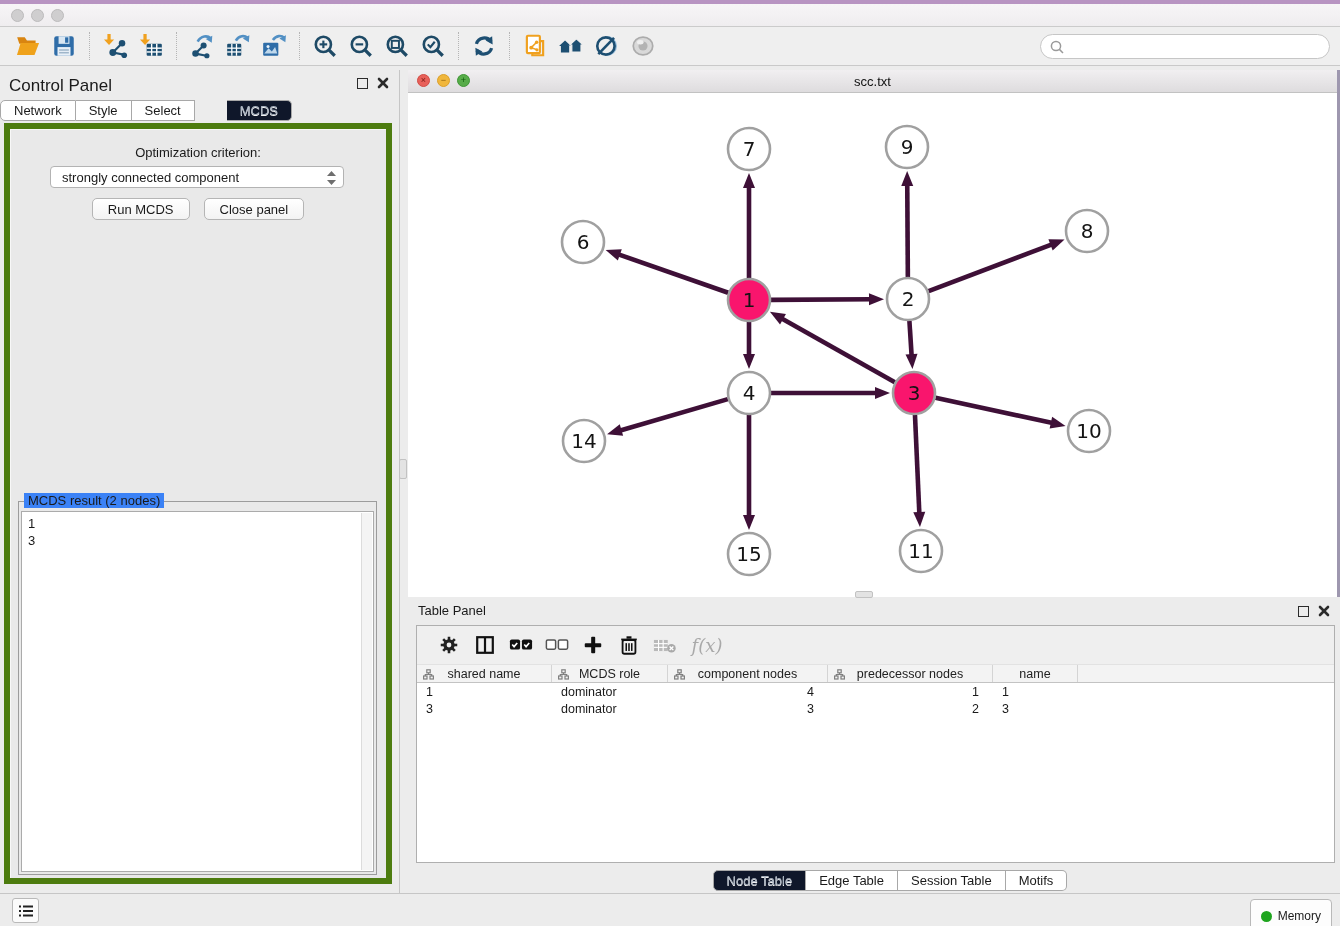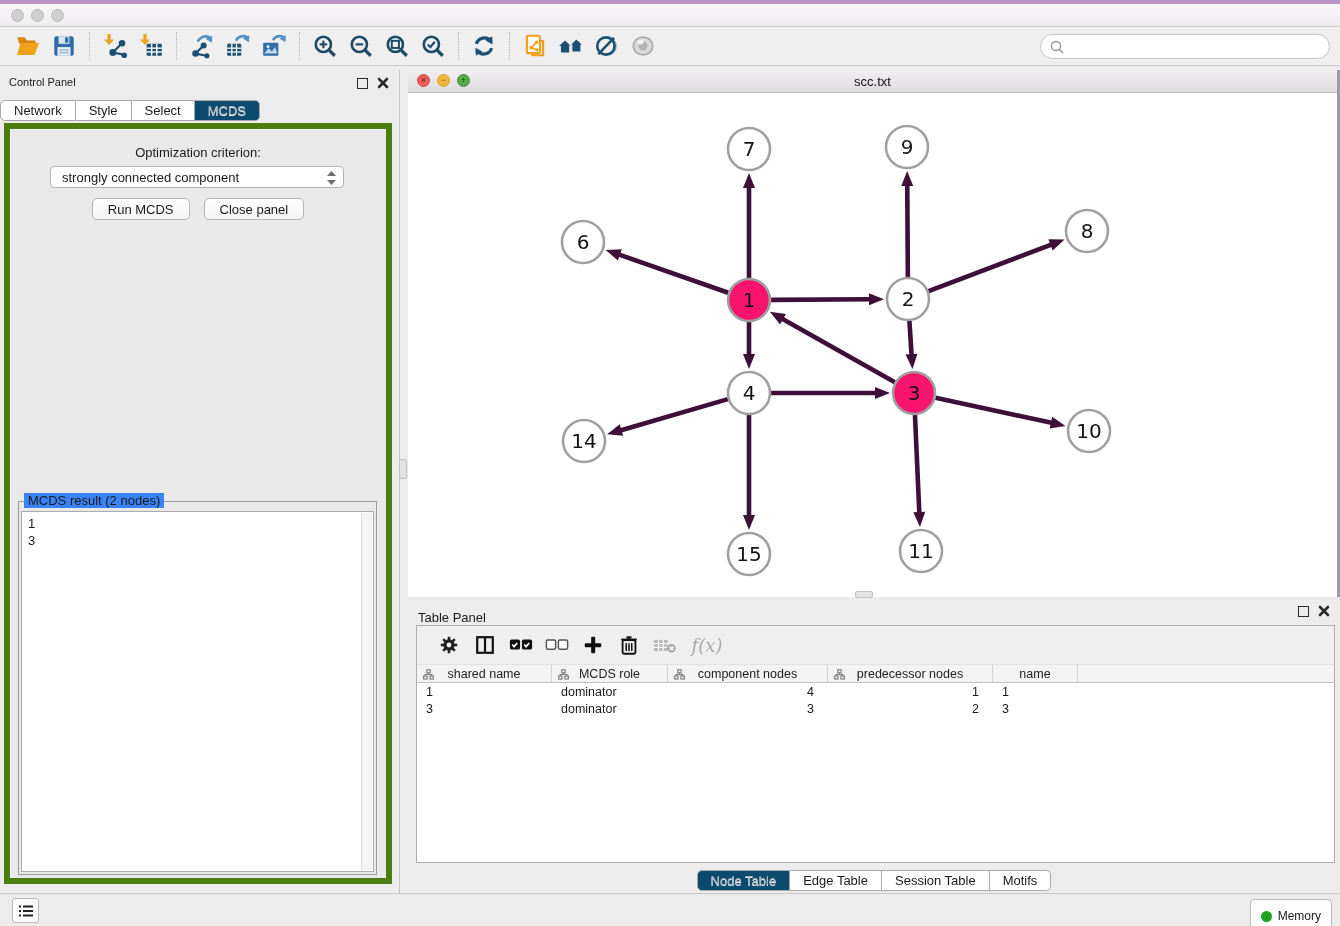--- a/index.html
+++ b/index.html
@@ -23,27 +23,27 @@
   .tb-btn svg { width:26px; height:26px; }
   .tb-sep { width:1px; height:28px; border-left:1px dotted #B5B5B5; margin:0 7px; }
   .search-wrap { margin-left:auto; margin-right:10px; position:relative; }
   .search-input { width:290px; height:25px; border:1px solid #C6C6C6; border-radius:13px; background:#FFF; padding:0 10px 0 28px; font:13px "Liberation Sans",sans-serif; outline:none; }
   .search-mag { position:absolute; left:9px; top:5px; }
   
   .win-float { width:11px; height:11px; border:1.6px solid #2B2B2B; background:transparent; display:inline-block; }
   
   .control-panel { position:absolute; left:0; top:66px; width:400px; height:827px; background:#ECECEC; border-right:1px solid #C6C6C6; }
   .cp-titlebar { position:relative; height:28px; }
-  .cp-titlebar .panel-title { position:absolute; left:9px; top:6px; font-size:11px; color:#1a1a1a; }
+  .cp-titlebar .panel-title { position:absolute; left:9px; top:6px; font-size:17px; color:#1a1a1a; }
   .panel-btns { position:absolute; right:10px; top:7px; display:flex; gap:9px; align-items:center; }
   .tabs { display:flex; }
   .tab { height:21px; padding:0 13px; display:flex; align-items:center; background:#FFF; border:1px solid #A8A8A8; border-left:none; font-size:13px; cursor:default; white-space:nowrap; }
   .tab:first-child { border-left:1px solid #A8A8A8; border-radius:5px 0 0 5px; }
   .tab:last-child { border-radius:0 5px 5px 0; }
-  .tab.active { background:#0c4a6e; color:#A9B3BF; text-shadow:0 1px 0 #F2F2F2; }
+  .tab.active { background:#0f172a; color:#A9B3BF; text-shadow:0 1px 0 #F2F2F2;margin-left:32px; }
   .cp-tabs { position:absolute; top:30px; left:0; right:0; display:flex; justify-content:flex-start; }
   .cp-body { position:absolute; top:53px; left:4px; right:7px; bottom:13px; background:#E9E9E9; border:6px solid #4d7c0f; box-shadow:inset 1px 1px 0 #F8F8F8; }
   .opt-label { margin-top:16px; text-align:center; font-size:13px; }
   .cp-select { position:absolute; top:37px; left:40px; right:42px; height:22px; background:#FFF; border:1px solid #B3B3B3; border-radius:4px; display:flex; align-items:center; padding-left:11px; font-size:13px; }
   .sel-stepper { position:absolute; right:6px; top:3px; }
   .cp-buttons { position:absolute; top:69px; left:0; right:0; display:flex; justify-content:center; gap:14px; }
   .btn { height:22px; padding:0 15px; background:linear-gradient(#FFFFFF,#F3F3F3); border:1px solid #B5B5B5; border-radius:5px; font:13px "Liberation Sans",sans-serif; display:flex; align-items:center; }
   .fieldset { position:absolute; left:8px; right:9px; top:372px; bottom:3px; border:1px solid #9C9C9C; }
   .fieldset .legend { position:absolute; top:-9px; left:5px; background:#3b82f6; padding:0 4px; font-size:13px; }
   .result-box { position:absolute; left:2px; right:2px; top:9px; bottom:2px; background:#FFF; border:1px solid #ABABAB; }
@@ -54,21 +54,21 @@
   .nw-titlebar { position:relative; height:23px; background:linear-gradient(#F1EFF1,#DEDCDE); border-bottom:1px solid #C2C2C2; }
   .nw-traffic { position:absolute; left:9px; top:4px; display:flex; gap:7px; }
   .nw-title { position:absolute; left:0; right:0; top:4px; text-align:center; font-size:13px; color:#111; }
   .nw-canvas { position:relative; width:100%; height:503px; background:#FFF; overflow:hidden; }
   
   .grip-v { position:absolute; left:399px; top:455px; width:8px; height:20px; background:#E3E3E3; border:1px solid #C2C2C2; border-radius:2px; z-index:5; }
   .grip-h { position:absolute; left:855px; top:587px; width:18px; height:7px; background:#E3E3E3; border:1px solid #C2C2C2; border-radius:2px; z-index:5; }
   
   .table-panel { position:absolute; left:408px; top:595px; width:932px; height:298px; background:#ECECEC; }
   .tp-titlebar { position:relative; height:24px; }
-  .tp-titlebar .panel-title { position:absolute; left:10px; top:11px; }
+  .tp-titlebar .panel-title { position:absolute; left:10px; top:4px; }
   .tp-box { position:absolute; top:26px; left:8px; right:5px; height:238px; background:#FFF; border:1px solid #AFAFAF; }
   .tp-toolbar { height:38px; background:#EFEFEF; display:flex; align-items:center; padding-left:14px; gap:0; }
   .tp-tbtn { width:36px; height:30px; display:flex; align-items:center; justify-content:center; }
   .tp-headerrow { display:flex; height:19px; background:#F3F3F3; border-top:1px solid #E2E2E2; border-bottom:1px solid #C3C3C3; }
   .tp-col { position:relative; display:flex; align-items:center; justify-content:center; border-right:1px solid #D4D4D4; font-size:12.5px; color:#222; }
   .tp-col .attr-icon { position:absolute; left:6px; top:4px; }
   .tp-row { display:flex; height:17px; align-items:center; font-size:12.5px; }
   .tp-cell { overflow:hidden; white-space:nowrap; }
   .tp-tabs { position:absolute; left:0; right:0; bottom:6px; display:flex; justify-content:center; }
   

